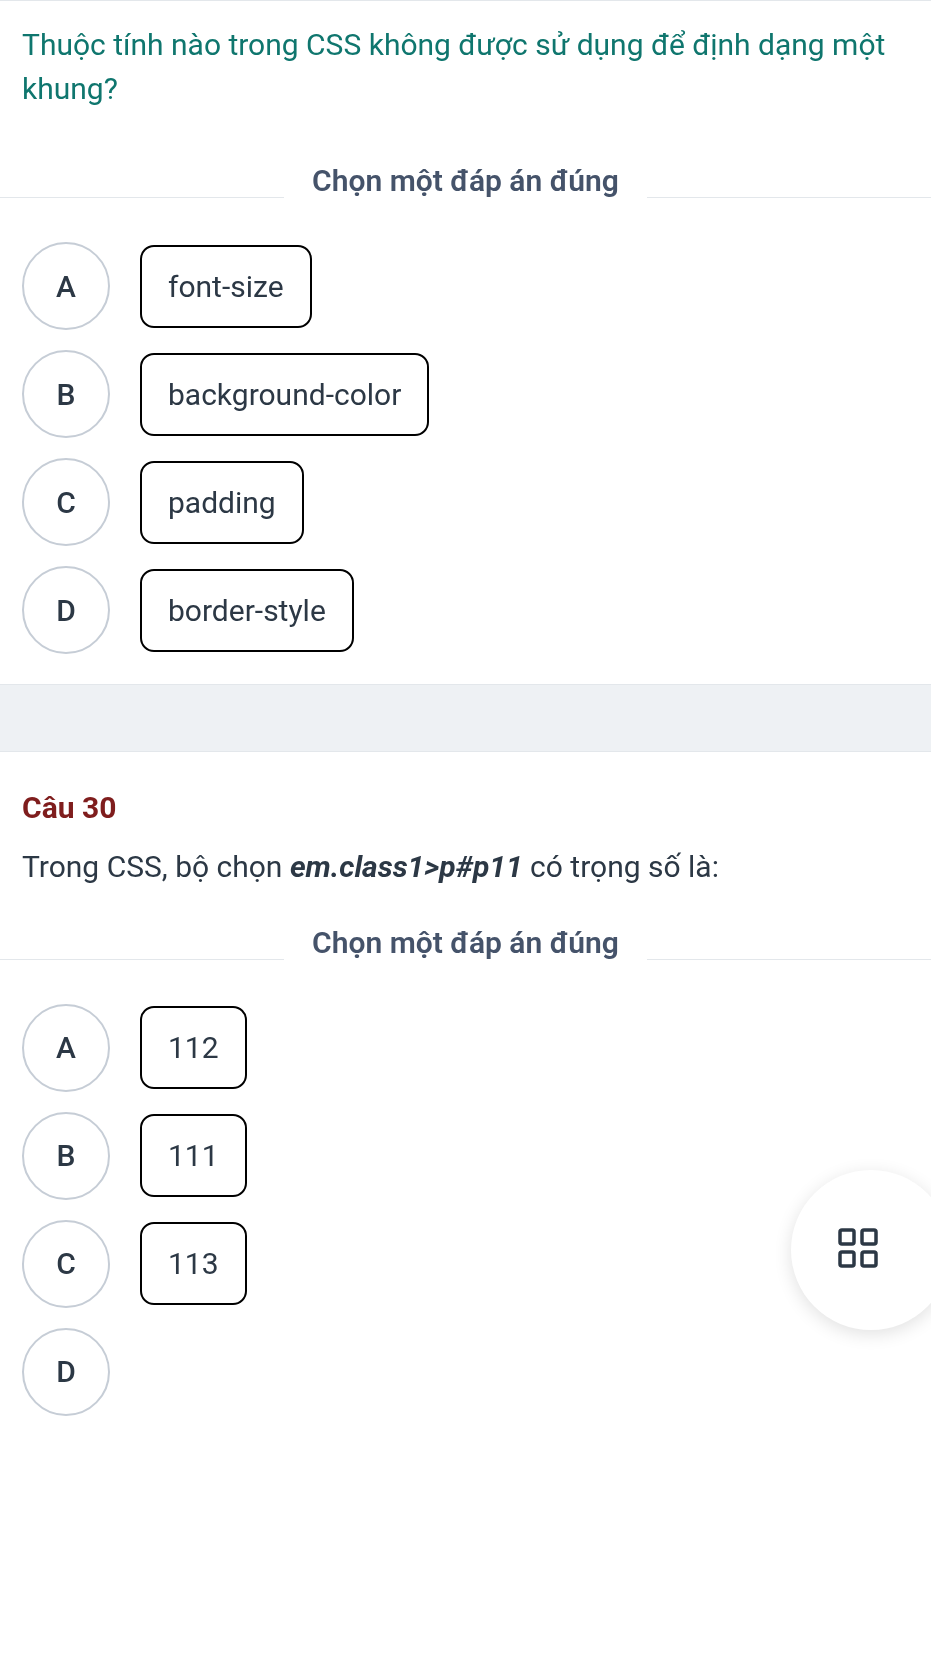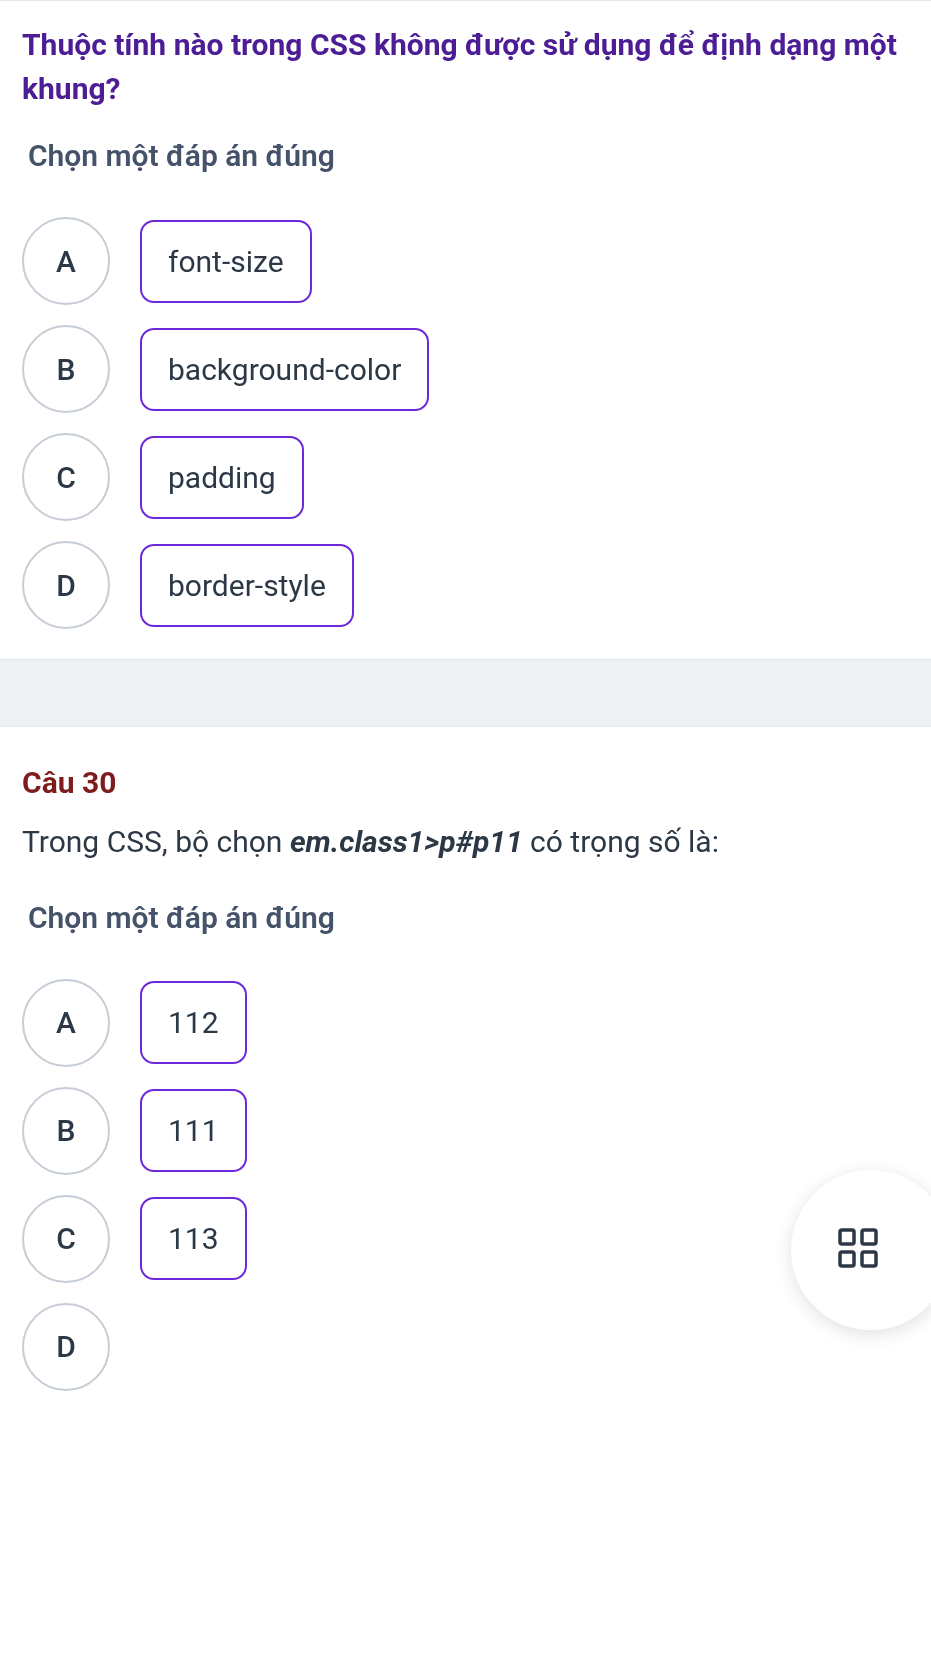--- a/index.html
+++ b/index.html
@@ -26,41 +26,39 @@
   .q-title {
     font-size: 30px;
     font-weight: 700;
     color: #7f1d1d;
     margin-top: 38px;
     margin-bottom: 8px;
   }
   .q-text {
     font-size: 30px;
     line-height: 1.45;
-    color: #4c1d95;
+    color: #0f766e;
     margin-top: 22px;
-    margin-bottom: 28px;
-    font-weight: bold;
+    margin-bottom: 53px;
   }
   .q-text-30 {
     font-size: 30px;
     line-height: 1.45;
     color: #2c3845;
     margin-top: 20px;
     margin-bottom: 36px;
   }
   .q-text-30 .bold-em {
     font-weight: 700;
     font-style: italic;
   }
   .instruction-row {
     display: flex;
-    align-items: flex-start;
+    align-items: flex-end;
     margin: 0 -22px 44px -22px;
-    flex-direction: column;
   }
   .instruction-row .line {
     flex: 1;
     height: 1px;
     background: #e3e7eb;
   }
   .instruction-row .instr-text {
     font-size: 30px;
     font-weight: 600;
     color: #45536a;
@@ -83,21 +81,21 @@
     border-radius: 50%;
     display: flex;
     align-items: center;
     justify-content: center;
     font-size: 30px;
     font-weight: 500;
     color: #2c3845;
     flex-shrink: 0;
   }
   .answer-box {
-    border: 2px solid #6d28d9;
+    border: 2px solid #000000;
     border-radius: 14px;
     padding: 22px 26px;
     font-size: 30px;
     color: #2c3845;
   }
   .fab {
     position: fixed;
     right: -20px;
     top: 1170px;
     width: 160px;

